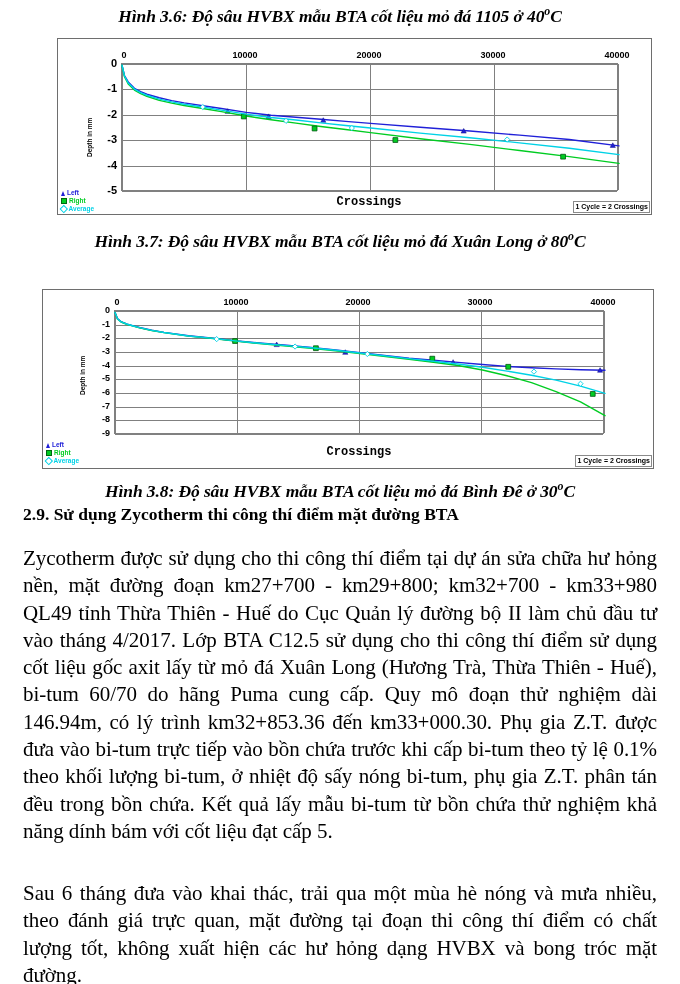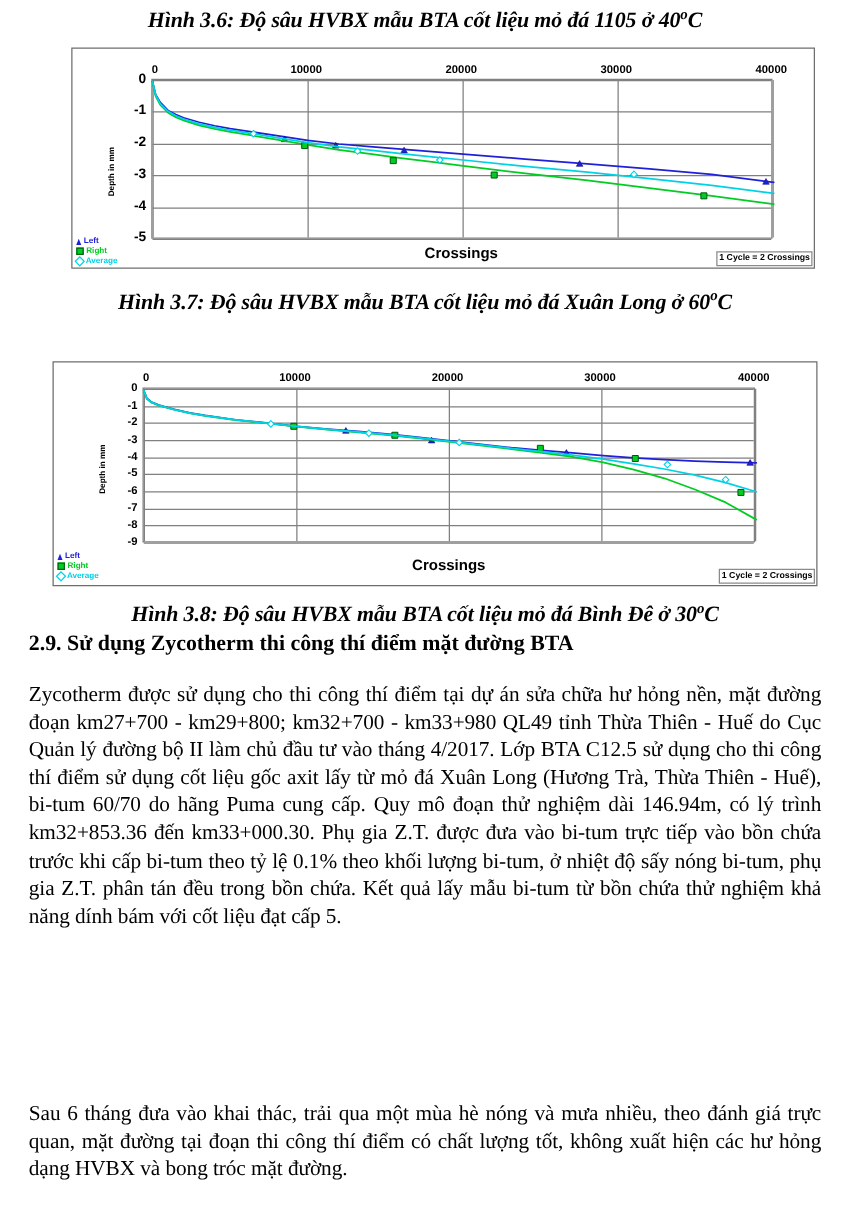--- a/index.html
+++ b/index.html
@@ -79,21 +79,21 @@
     font-family: "Liberation Sans", sans-serif;
     font-weight: bold;
     font-size: 6.5px;
     color: #000;
     white-space: nowrap;
     transform-origin: 0 0;
     transform: rotate(-90deg);
   }
   .axis-title-x {
     position: absolute;
-    font-family: Liberation Sans, sans-serif;
+    font-family: Liberation Mono, monospace;
     font-weight: bold;
     font-size: 12px;
     color: #000;
     white-space: nowrap;
     transform: translateX(-50%);
   }
   .legend {
     position: absolute;
     font-family: "Liberation Sans", sans-serif;
     font-weight: bold;
@@ -133,21 +133,21 @@
   
   .section-head {
     font-family: "Liberation Serif", serif;
     font-weight: bold;
     font-size: 17.5px;
     line-height: 1.25;
     text-align: left;
   }
   .body-par {
     font-family: "Liberation Serif", serif;
-    font-size: 17px;
+    font-size: 21px;
     line-height: 1.30;
     text-align: justify;
     text-align-last: left;
     letter-spacing: -0.05px;
   }
 </style>
 </head>
 <body>
 
 <div class="fig-caption" style="position:absolute; left:0; top:4px; width:680px;">
@@ -223,21 +223,21 @@
         <span class="legend-mark dia"></span>
         <span class="legend-label" style="color:#00d2e6;">Average</span>
       </div>
     </div>
 
     <div class="footnote" style="right:1px; bottom:1px;">1 Cycle = 2 Crossings</div>
   </div>
 </div>
 
 <div class="fig-caption" style="position:absolute; left:40px; top:229px; width:600px;">
-  <span>Hình 3.7: Độ sâu HVBX mẫu BTA cốt liệu mỏ đá Xuân Long ở 60</span><sup>o</sup><span>C</span>
+  <span>Hình 3.7: Độ sâu HVBX mẫu BTA cốt liệu mỏ đá Xuân Long ở 80</span><sup>o</sup><span>C</span>
 </div>
 
 <div class="chart-box" style="left:42px; top:289px; width:612px; height:180px; position:absolute;">
   <div class="chart-inner">
 
     <div class="plot-area" style="left:71px; top:20px; width:490px; height:124px;">
       <div class="gridline-h" style="top:0px;"></div>
       <div class="gridline-h" style="top:13.67px;"></div>
       <div class="gridline-h" style="top:27.33px;"></div>
       <div class="gridline-h" style="top:41px;"></div>

